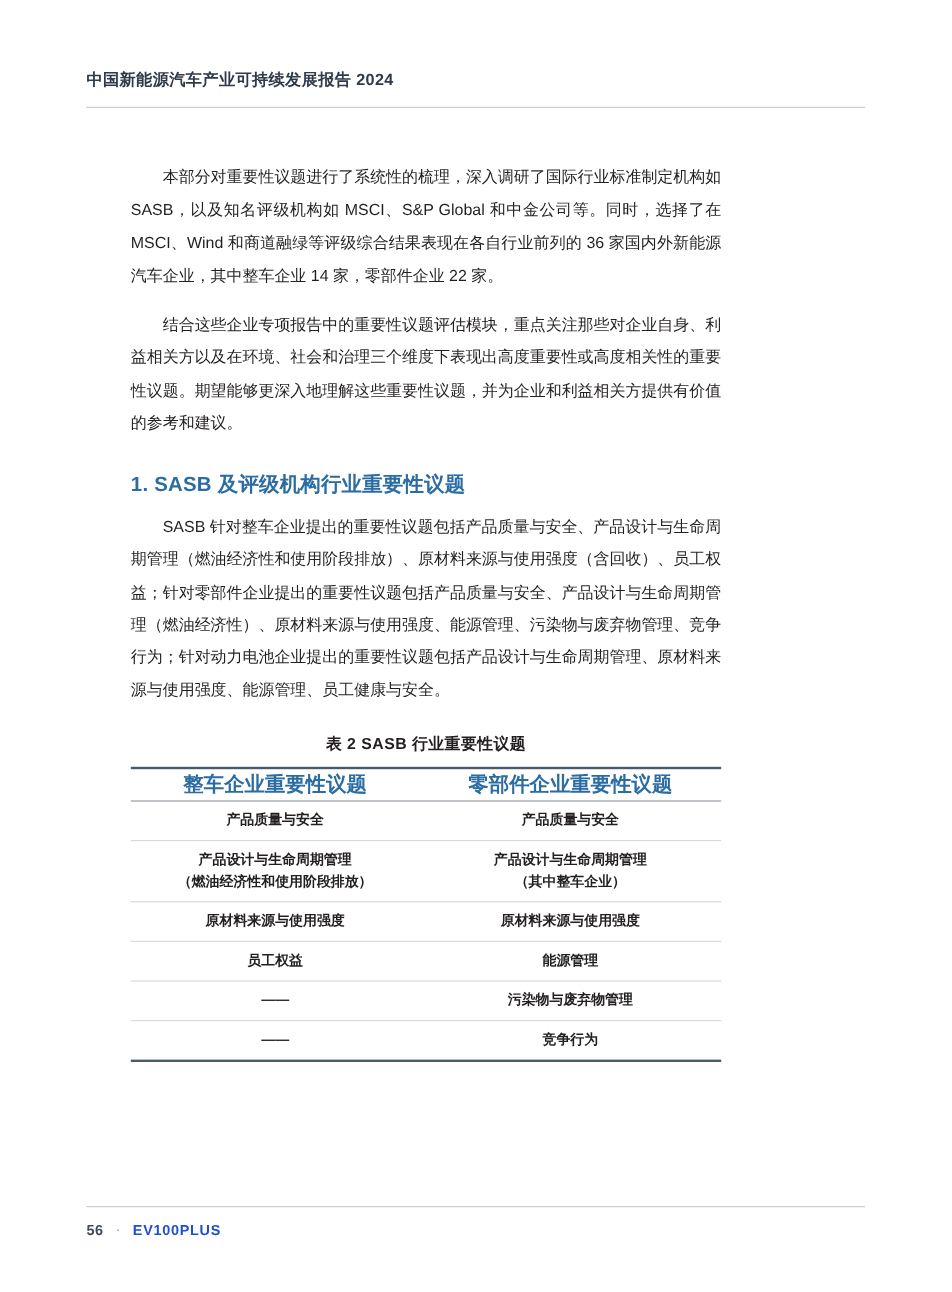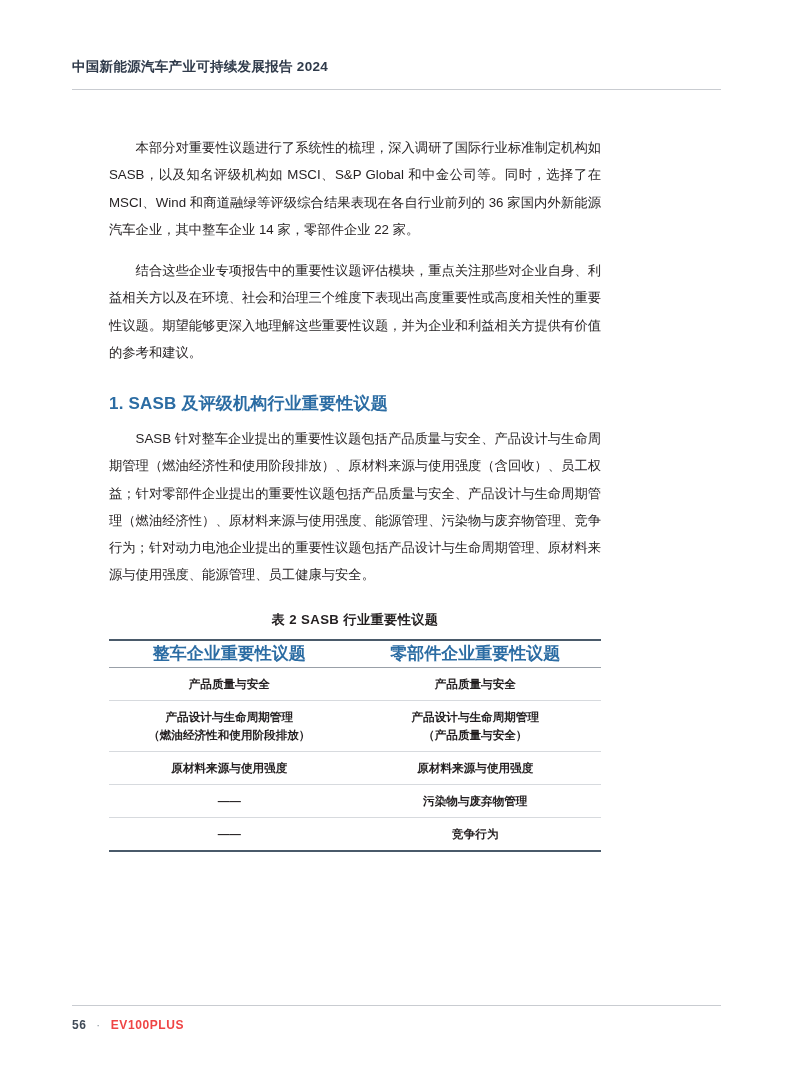--- a/index.html
+++ b/index.html
@@ -137,21 +137,21 @@
     color: #3f4a57;
     margin-right: 10px;
     font-size: 12px;
   }
   .footer-dot {
     margin-right: 10px;
     color: #8a939d;
   }
   .footer-brand {
     font-weight: bold;
-    color: #ef4444;
+    color: #1d4ed8;
     font-size: 12px;
     letter-spacing: 0.6px;
   }
 </style>
 </head>
 <body>
 
 <div class="page">
 
   <div class="header">
@@ -186,26 +186,30 @@
             <span>产品质量与安全</span>
           </td>
         </tr>
         <tr>
           <td class="cell-two-line">
             <span>产品设计与生命周期管理</span>
             <span class="l2">（燃油经济性和使用阶段排放）</span>
           </td>
           <td class="cell-two-line">
             <span>产品设计与生命周期管理</span>
-            <span class="l2">（产品质量与安全）</span>
+            <span class="l2">（其中整车企业）</span>
           </td>
         </tr>
         <tr>
           <td>原材料来源与使用强度</td>
           <td>原材料来源与使用强度</td>
+        </tr>
+        <tr>
+          <td>员工权益</td>
+          <td>能源管理</td>
         </tr>
         <tr>
           <td class="dash-cell">——</td>
           <td>污染物与废弃物管理</td>
         </tr>
         <tr>
           <td class="dash-cell">——</td>
           <td>竞争行为</td>
         </tr>
       </tbody>

